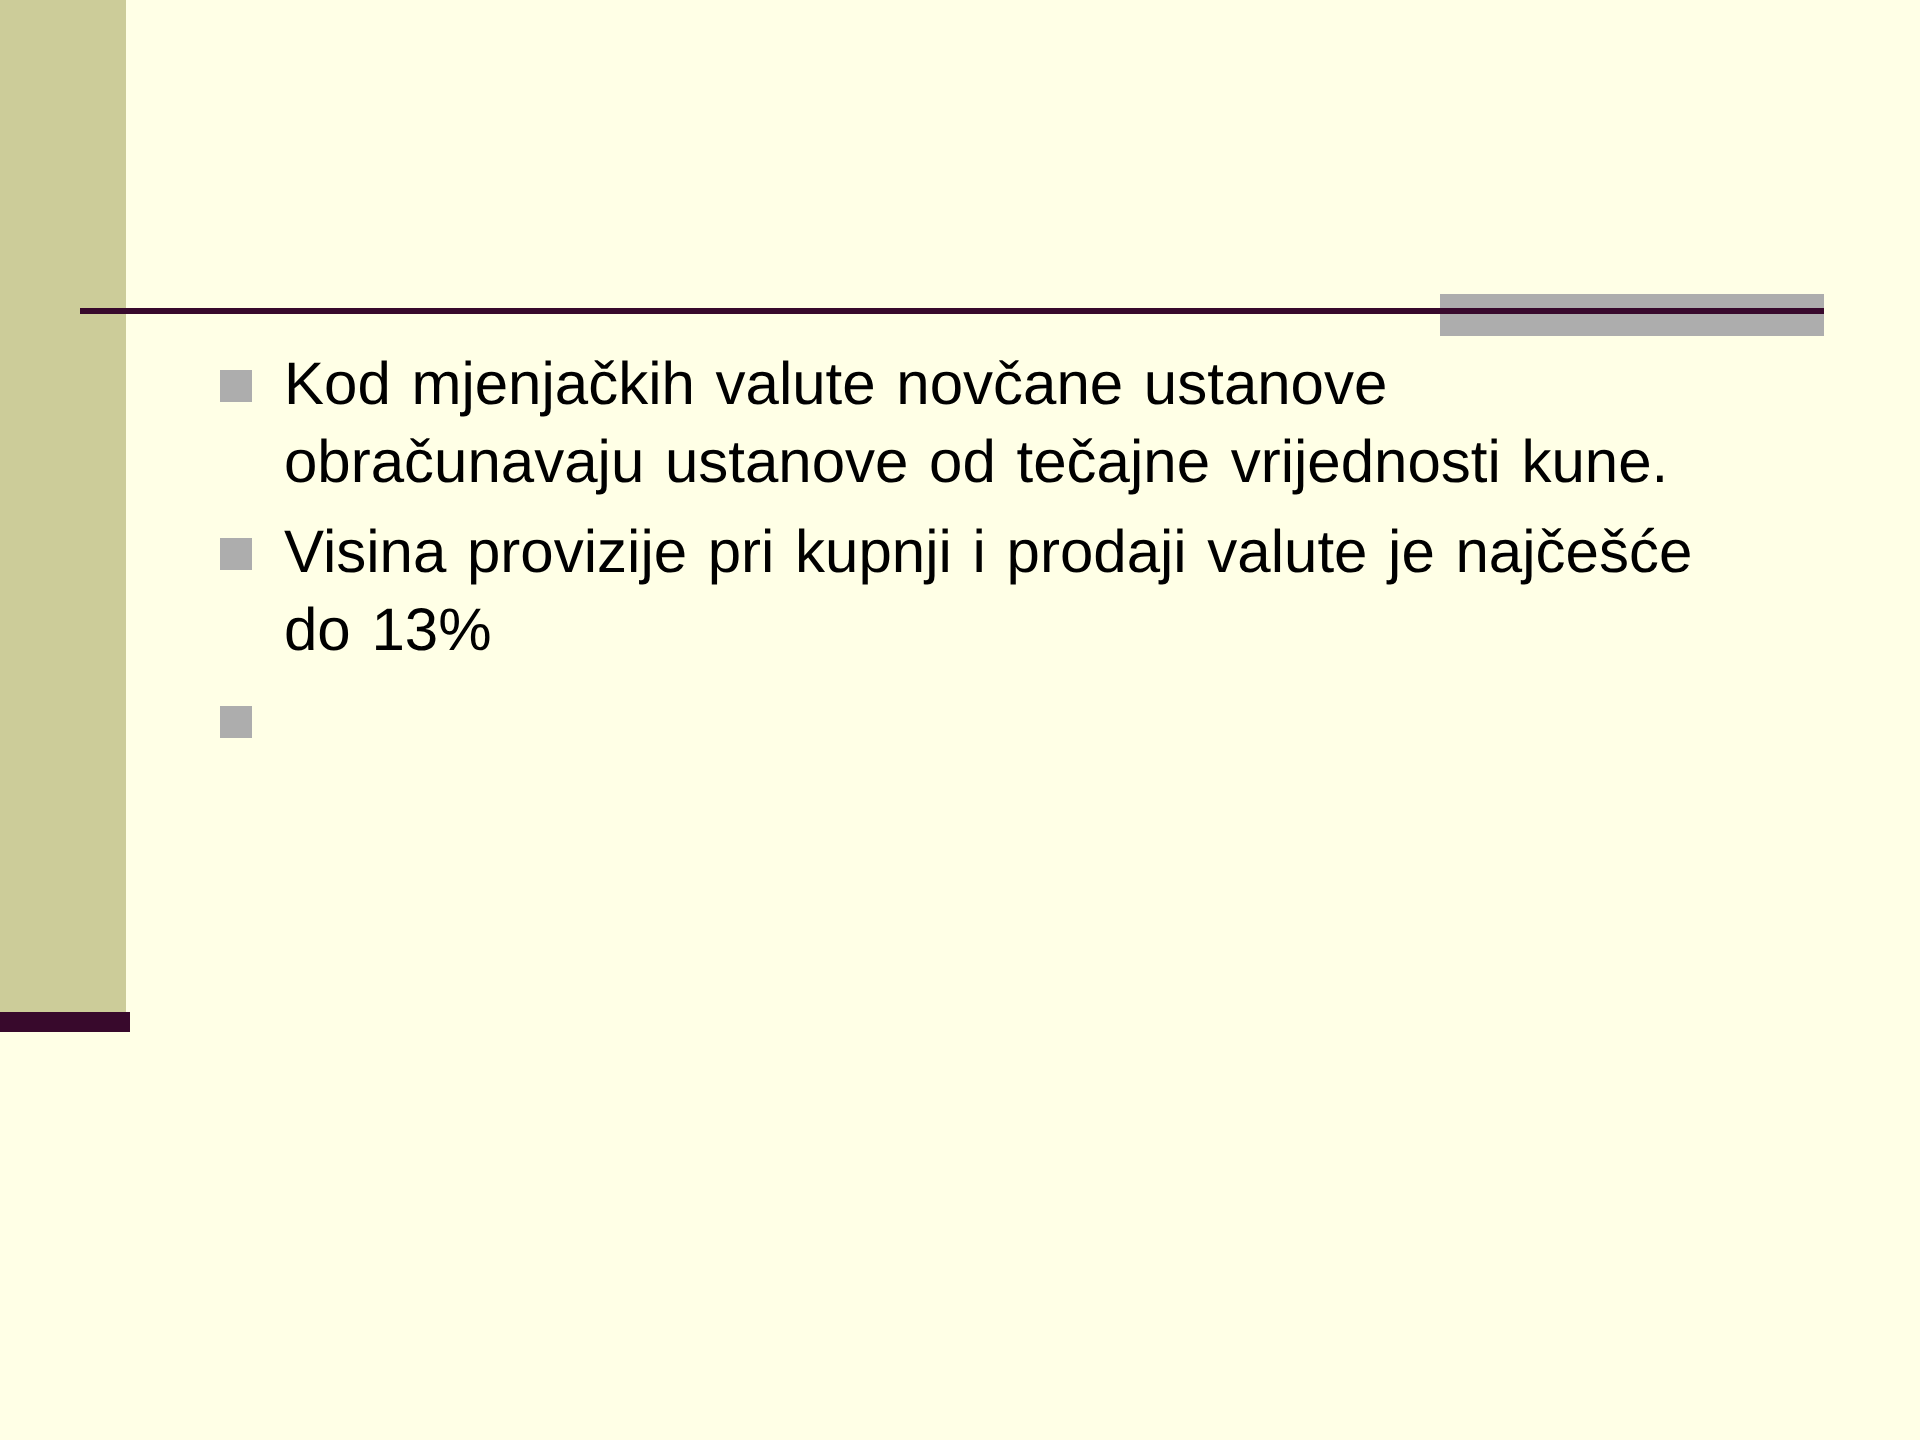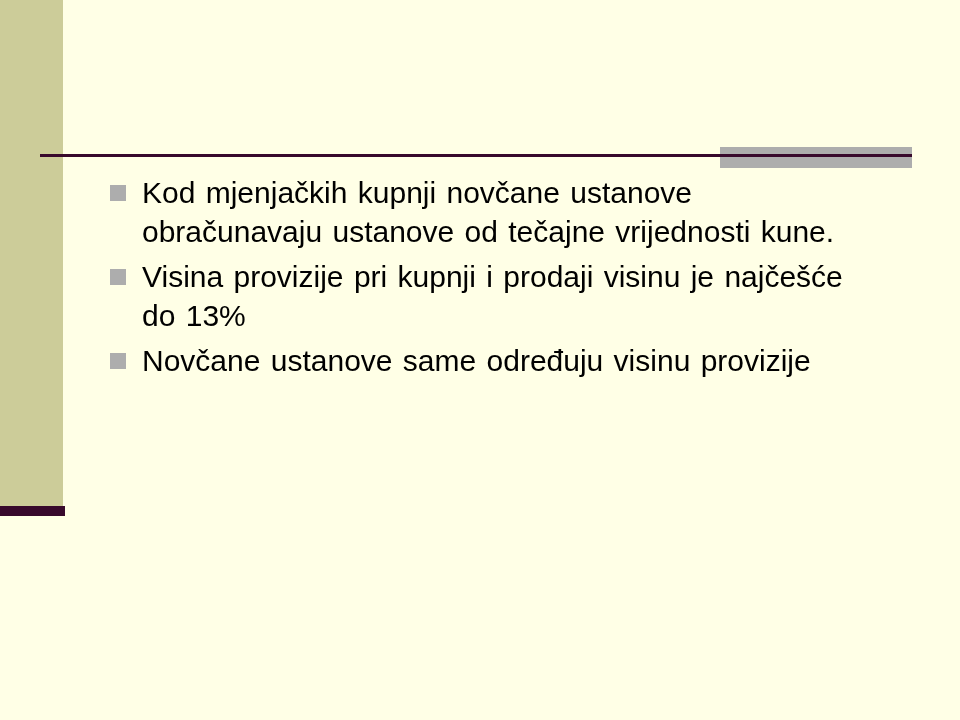--- a/index.html
+++ b/index.html
@@ -89,34 +89,31 @@
 
   <div class="top-gray-bar" style="background: rgb(173, 173, 173);"></div>
 
   <div class="top-rule" style="background: rgb(56, 9, 44);"></div>
 
   <div class="content">
 
     <div class="bullet">
       <div class="bullet-marker" style="background: rgb(173, 173, 173);"></div>
       <div class="bullet-text">
-        <div class="bullet-line">Kod mjenjačkih kupnji novčane ustanove</div>
+        <div class="bullet-line">Kod mjenjačkih valute novčane ustanove</div>
         <div class="bullet-line">obračunavaju ustanove od tečajne vrijednosti kune.</div>
       </div>
     </div>
 
     <div class="bullet">
       <div class="bullet-marker" style="background: rgb(173, 173, 173);"></div>
       <div class="bullet-text">
-        <div class="bullet-line">Visina provizije pri kupnji i prodaji visinu je najčešće</div>
+        <div class="bullet-line">Visina provizije pri kupnji i prodaji valute je najčešće</div>
         <div class="bullet-line">do 13%</div>
       </div>
     </div>
 
     <div class="bullet">
       <div class="bullet-marker" style="background: rgb(173, 173, 173);"></div>
-      <div class="bullet-text">
-        <div class="bullet-line">Novčane ustanove same određuju visinu provizije</div>
-      </div>
     </div>
 
   </div>
 </div>
 
 </body></html>

